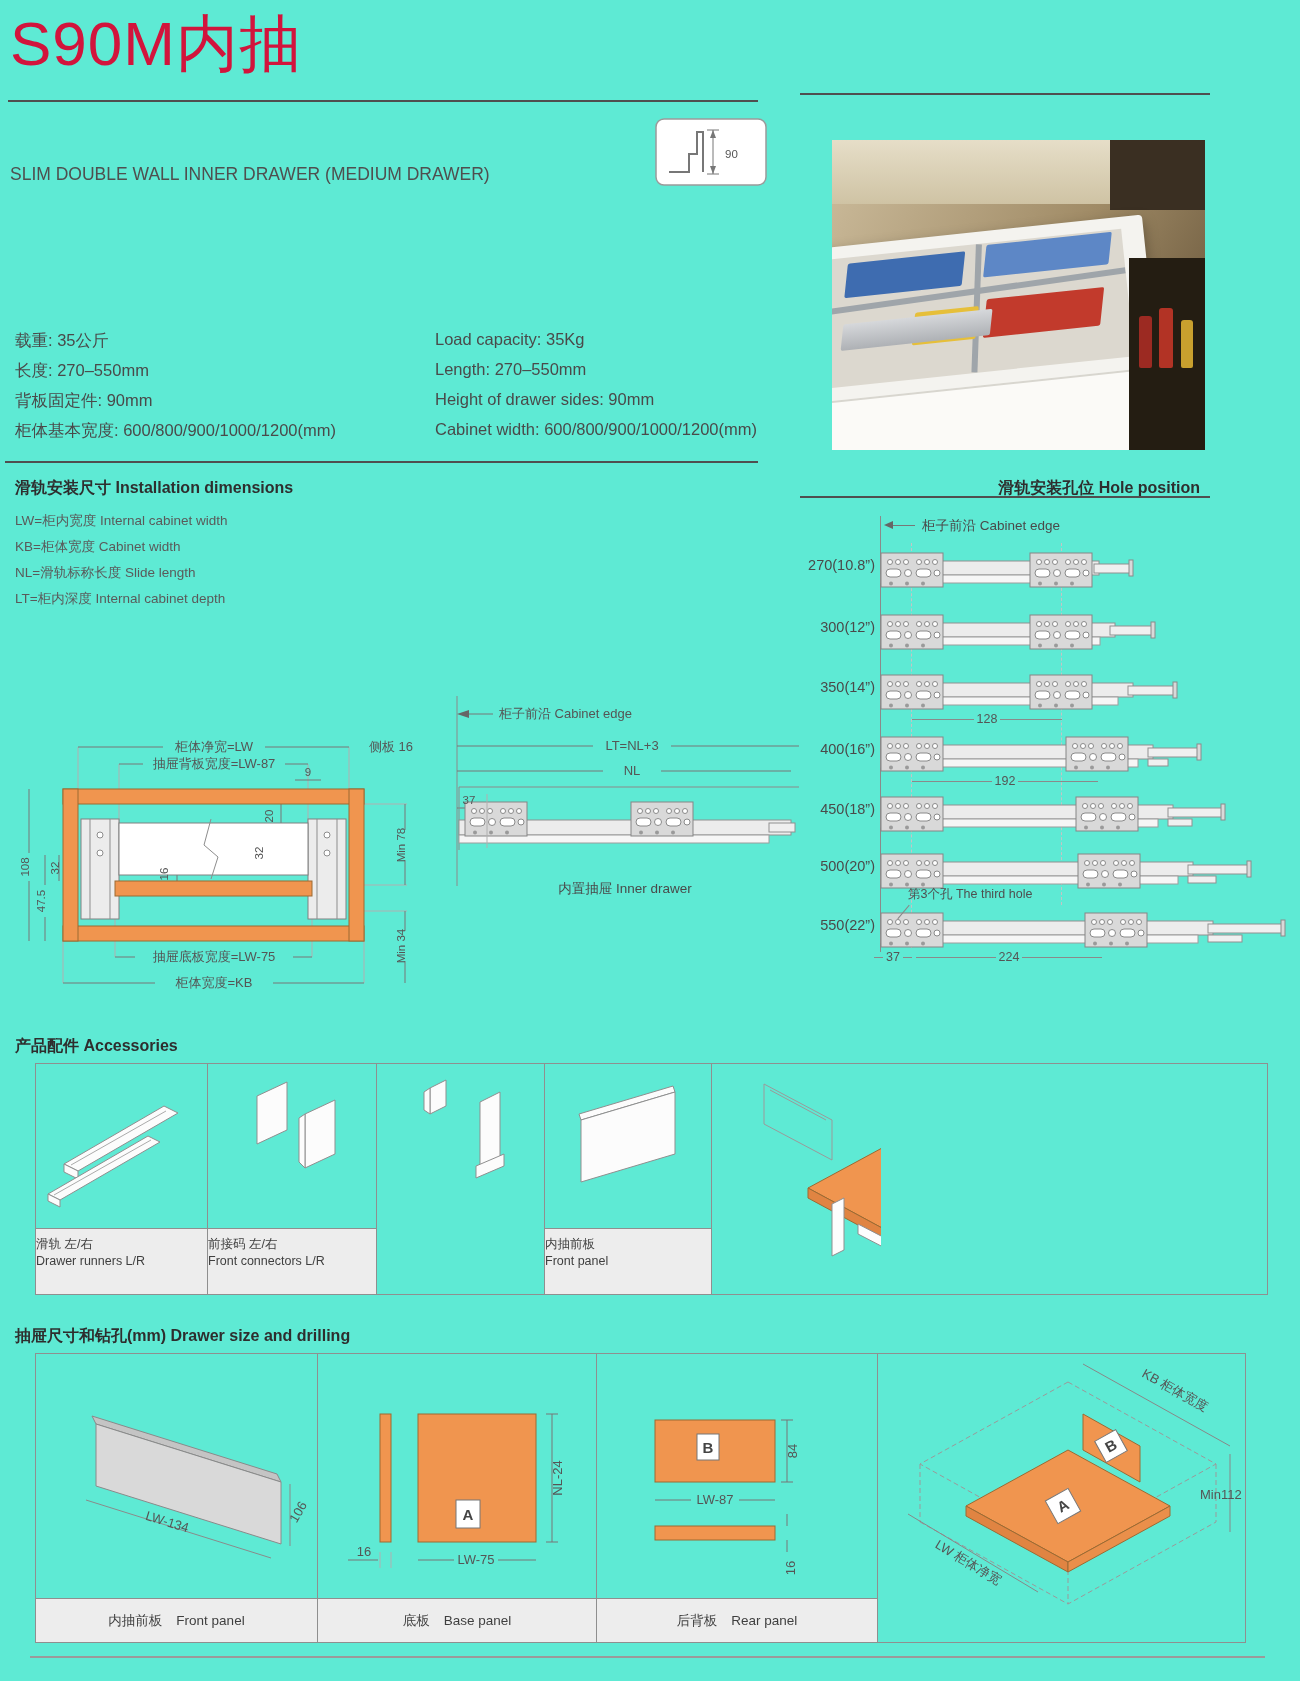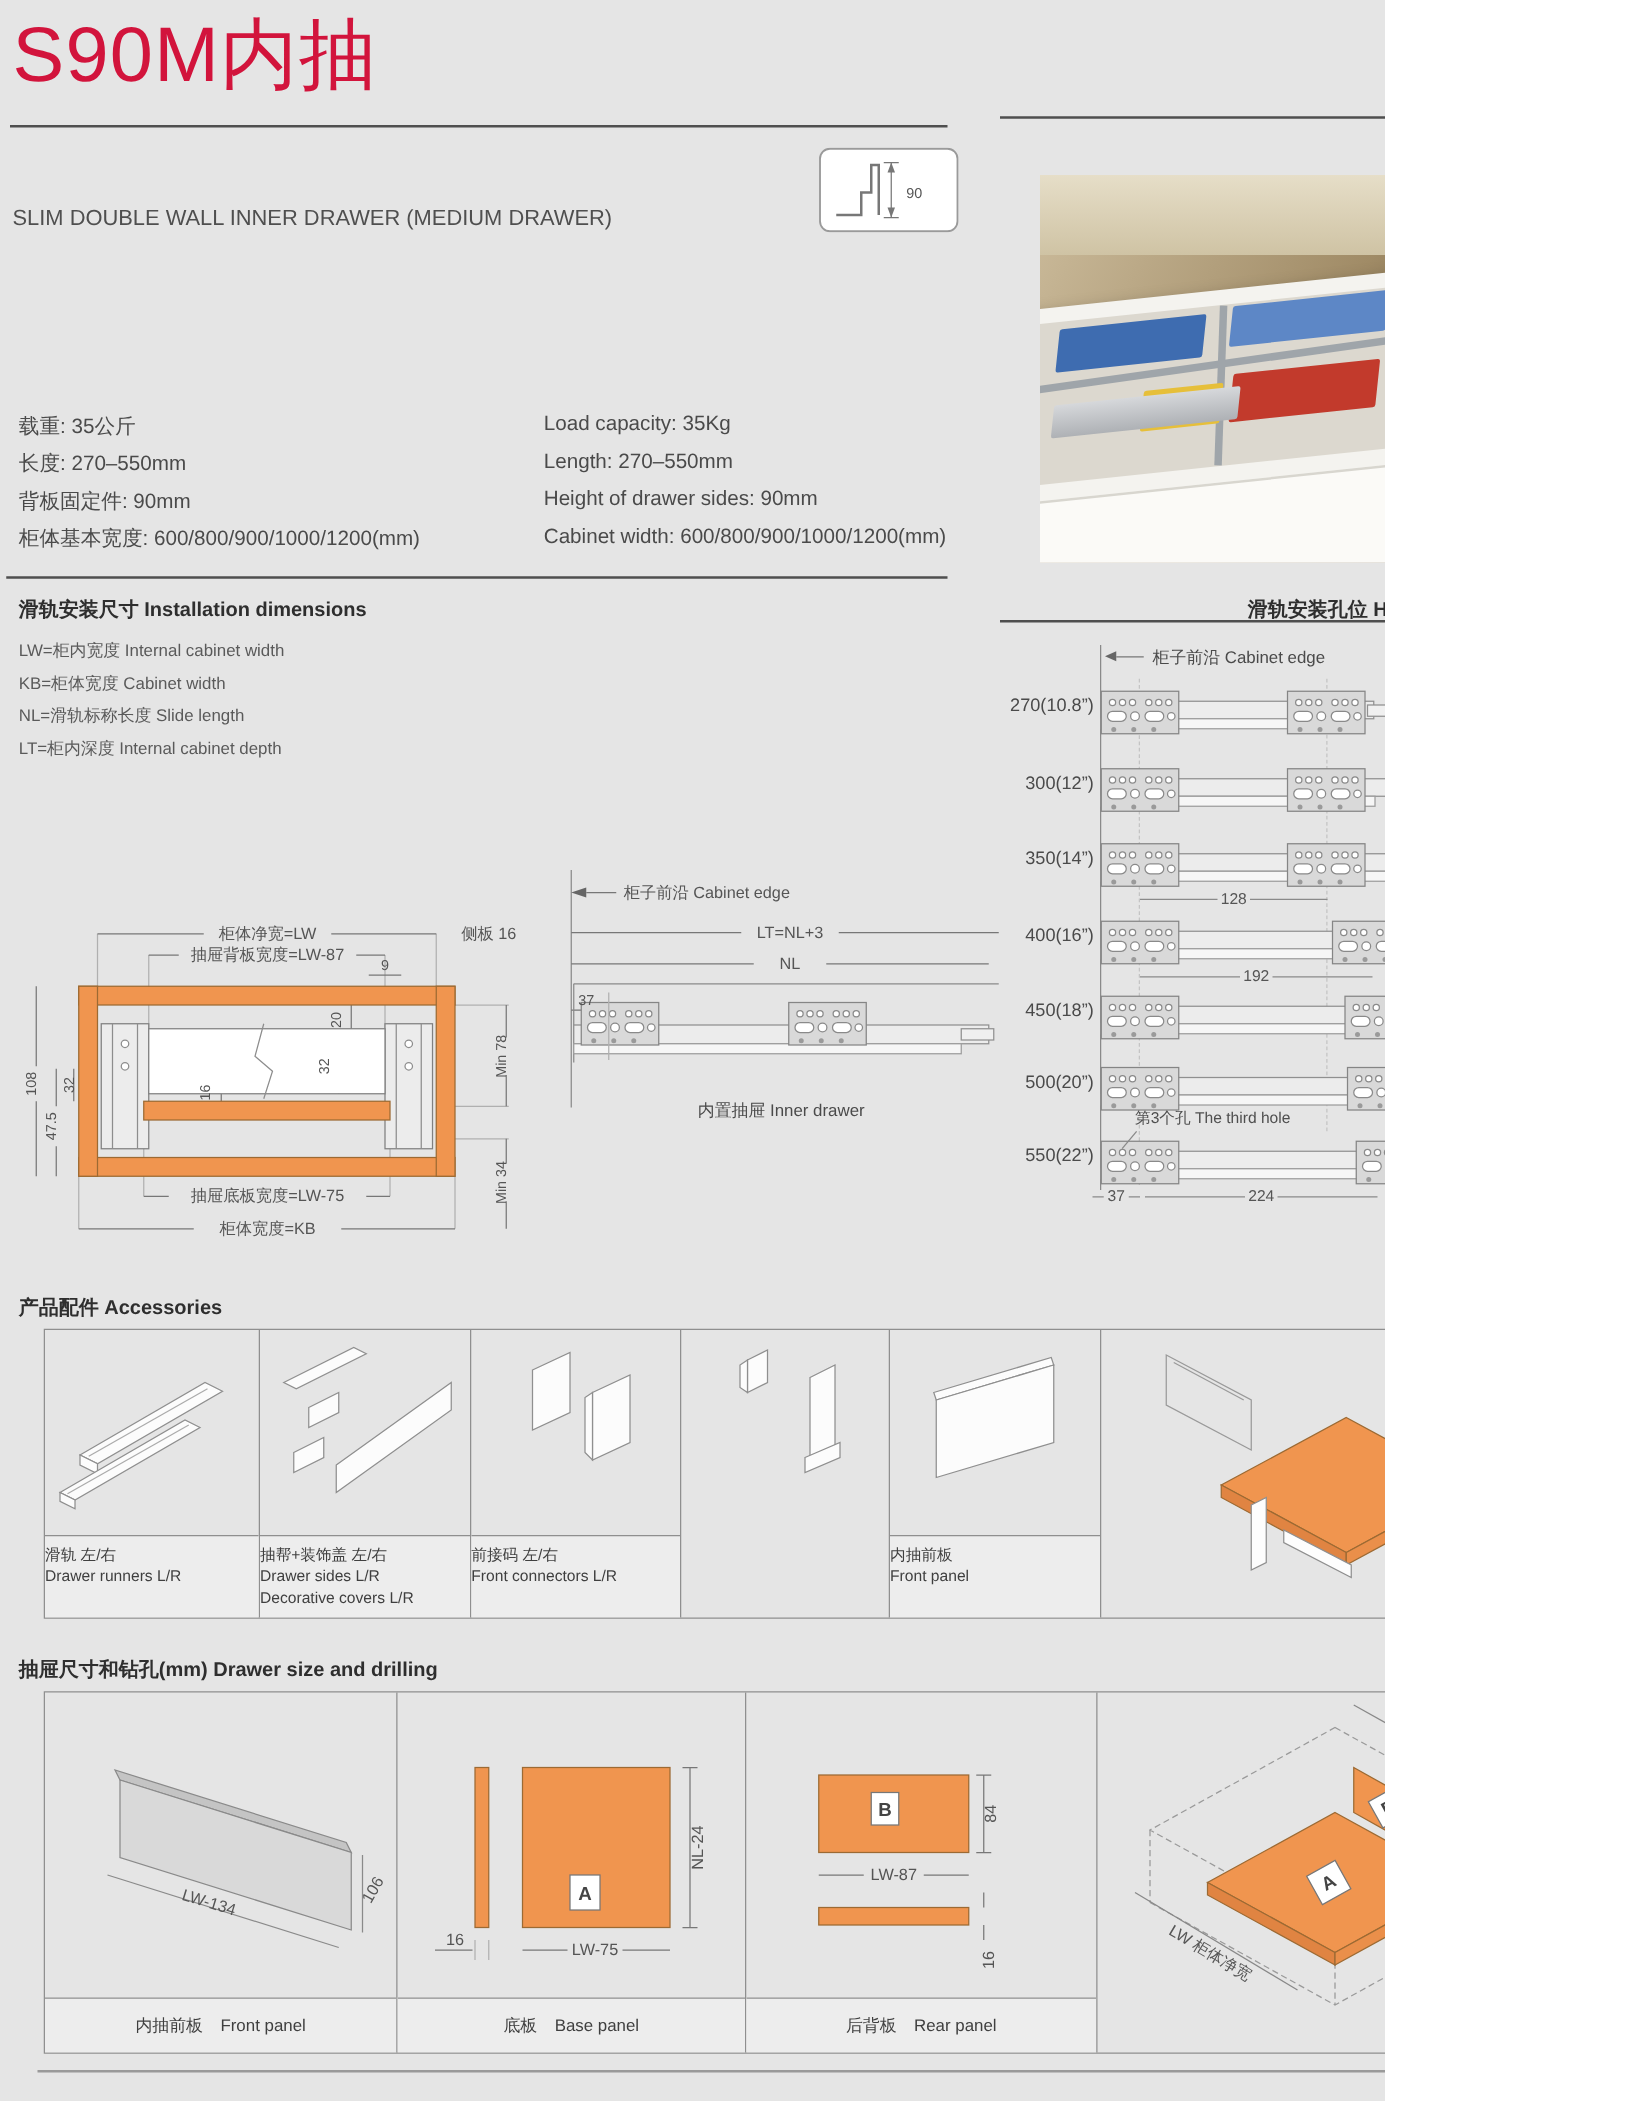--- a/index.html
+++ b/index.html
@@ -1,18 +1,18 @@
 <!DOCTYPE html>
 <html><head>
 <meta charset="utf-8">
 <style>
   * { box-sizing: border-box; margin: 0; padding: 0; }
   html,body { background:#fff; }
   body { font-family:"Liberation Sans","DejaVu Sans",sans-serif; color:#3c3c3c; }
-  .page { position:relative; width:1108px; height:1681px; background:#e5e5e5; overflow:hidden; }
+  .page { position:relative; width:1300px; height:1681px; background:#5eead4; overflow:hidden; }
   .abs { position:absolute; }
 
   .title { position:absolute; left:10px; top:2px; font-size:62px; letter-spacing:1px; color:#d2143c; font-weight:400; }
   .rule { position:absolute; height:2px; background:#4f4f4f; }
   .rule.light { background:#9a9a9a; }
 
   .subtitle-cn { position:absolute; left:10px; top:122px; font-size:27px; font-weight:bold; color:#2b2b2b; }
   .subtitle-en { position:absolute; left:10px; top:164px; font-size:17.5px; color:#4f4f4f; }
 
   .spec-line { position:absolute; font-size:16.5px; color:#4a4a4a; }
@@ -393,37 +393,20 @@
             </g>
         </svg>
       </div>
       <div class="acc-label">
         <div>滑轨 左/右</div>
           <div>Drawer runners L/R</div>
       </div>
     </div>
     <div class="acc-cell">
       <div class="acc-art">
-        <svg width="167" height="160">
-          <g fill="#fcfcfc" stroke="#8f8f8f">
-            <polygon points="18,40 74,12 84,17 28,45"></polygon>
-            <polygon points="60,106 152,40 152,62 60,128"></polygon>
-            <polygon points="38,60 62,48 62,64 38,76"></polygon>
-            <polygon points="26,96 50,84 50,100 26,112"></polygon>
-          </g>
-        </svg>
-      </div>
-      <div class="acc-label">
-        <div>抽帮+装饰盖 左/右</div>
-          <div>Drawer sides L/R</div>
-          <div>Decorative covers L/R</div>
-      </div>
-    </div>
-    <div class="acc-cell">
-      <div class="acc-art">
         <svg width="166" height="160">
           <g fill="#fcfcfc" stroke="#8f8f8f">
             <polygon points="48,30 78,16 78,64 48,78"></polygon>
             <polygon points="96,48 126,34 126,88 96,102"></polygon>
             <polygon points="96,48 90,52 90,96 96,102"></polygon>
           </g>
         </svg>
       </div>
       <div class="acc-label">
         <div>前接码 左/右</div>

